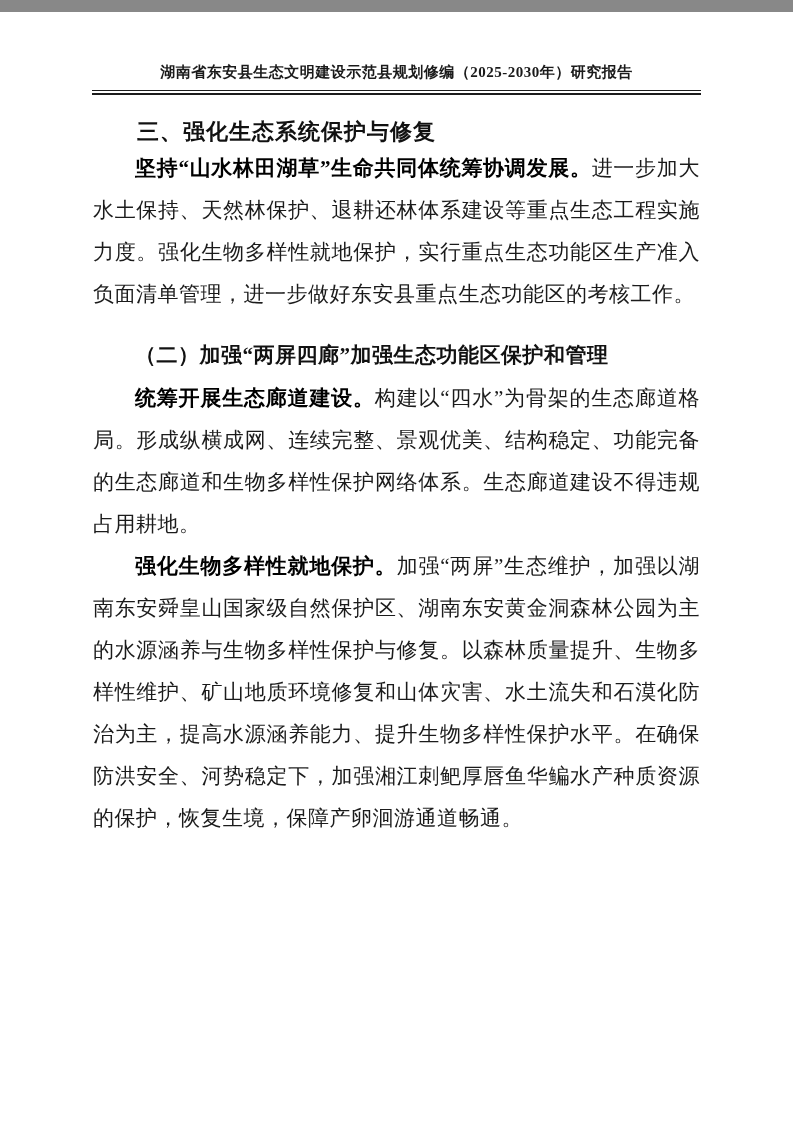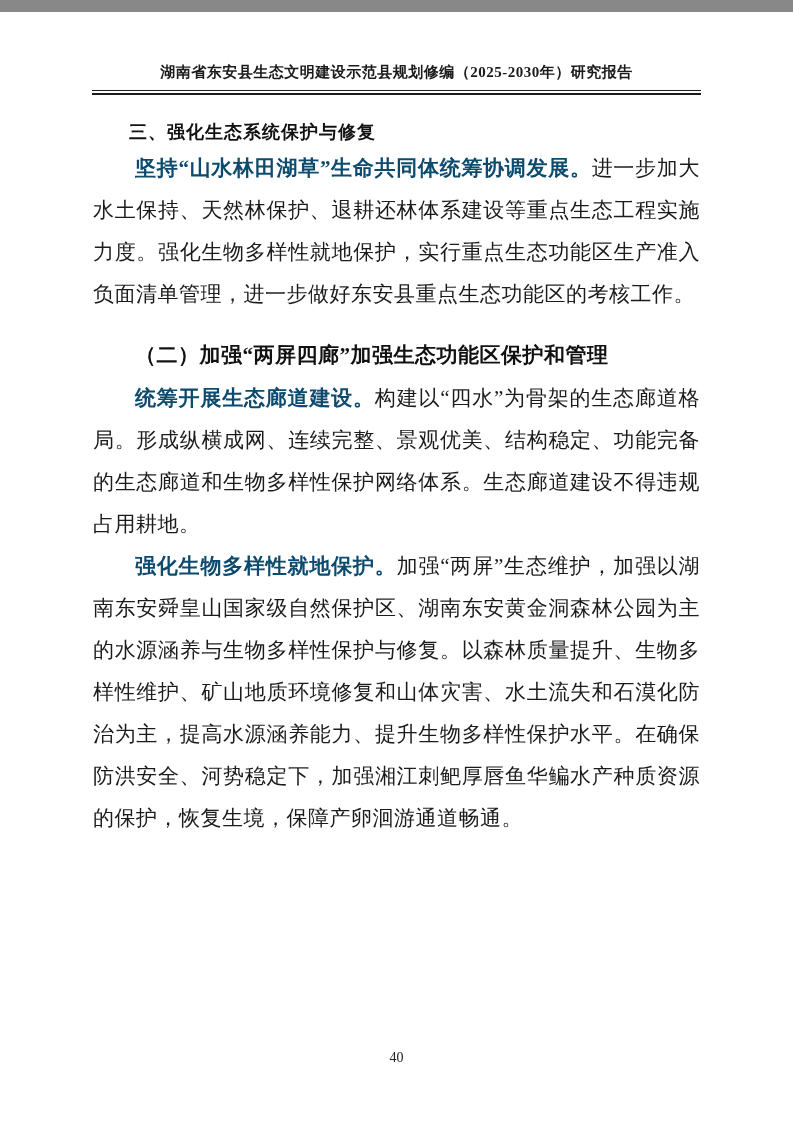--- a/index.html
+++ b/index.html
@@ -33,21 +33,21 @@
     height: 2px;
     border-top: 1px solid #1c1c1c;
     border-bottom: 2px solid #1c1c1c;
   }
   .content {
     margin: 0 93px;
   }
   .section-title {
     margin: 22px 0 0 0;
     font-family: "Liberation Sans", "DejaVu Sans", sans-serif;
-    font-size: 18px;
+    font-size: 22px;
     font-weight: bold;
     line-height: 30px;
     text-indent: 2em;
     letter-spacing: 1px;
     color: #111111;
   }
   .sub-title {
     margin: 24px 0 6px 0;
     font-size: 21px;
     font-weight: bold;
@@ -60,21 +60,21 @@
     margin: 0;
     font-size: 21px;
     line-height: 42px;
     text-align: justify;
     text-indent: 2em;
     letter-spacing: 0.5px;
     color: #1b1b1b;
   }
   .para .lead {
     font-weight: bold;
-    color: #0c4a6e;
+    color: #000000;
   }
   .page-number {
     position: absolute;
     bottom: 68px;
     left: 0;
     right: 0;
     text-align: center;
     font-size: 14px;
     color: #222222;
   }
@@ -98,15 +98,14 @@
 
 
     <div class="sub-title">（二）加强“两屏四廊”加强生态功能区保护和管理</div>
 
     <p class="para"><span class="lead">统筹开展生态廊道建设。</span><span>构建以“四水”为骨架的生态廊道格局。形成纵横成网、连续完整、景观优美、结构稳定、功能完备的生态廊道和生物多样性保护网络体系。生态廊道建设不得违规占用耕地。</span></p>
 
     <p class="para"><span class="lead">强化生物多样性就地保护。</span><span>加强“两屏”生态维护，加强以湖南东安舜皇山国家级自然保护区、湖南东安黄金洞森林公园为主的水源涵养与生物多样性保护与修复。以森林质量提升、生物多样性维护、矿山地质环境修复和山体灾害、水土流失和石漠化防治为主，提高水源涵养能力、提升生物多样性保护水平。在确保防洪安全、河势稳定下，加强湘江刺鲃厚唇鱼华鳊水产种质资源的保护，恢复生境，保障产卵洄游通道畅通。</span></p>
 
   </div>
 
-  <div class="page-number">40</div>
 
 </div>
 
 </body></html>

